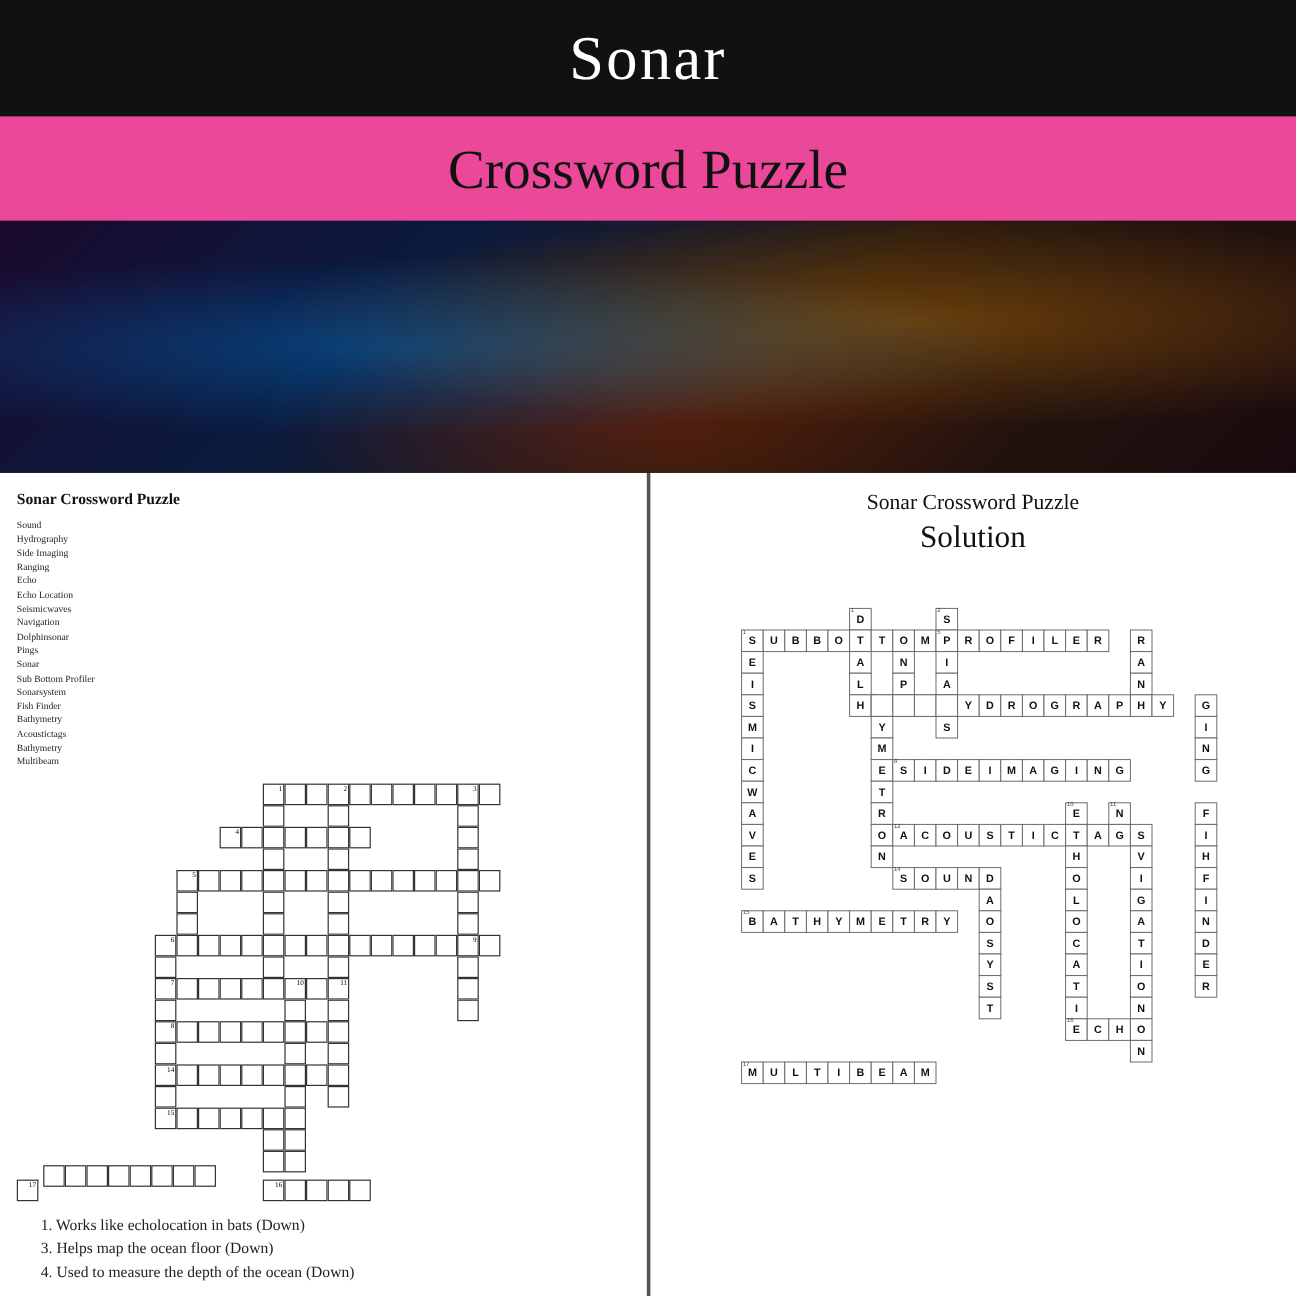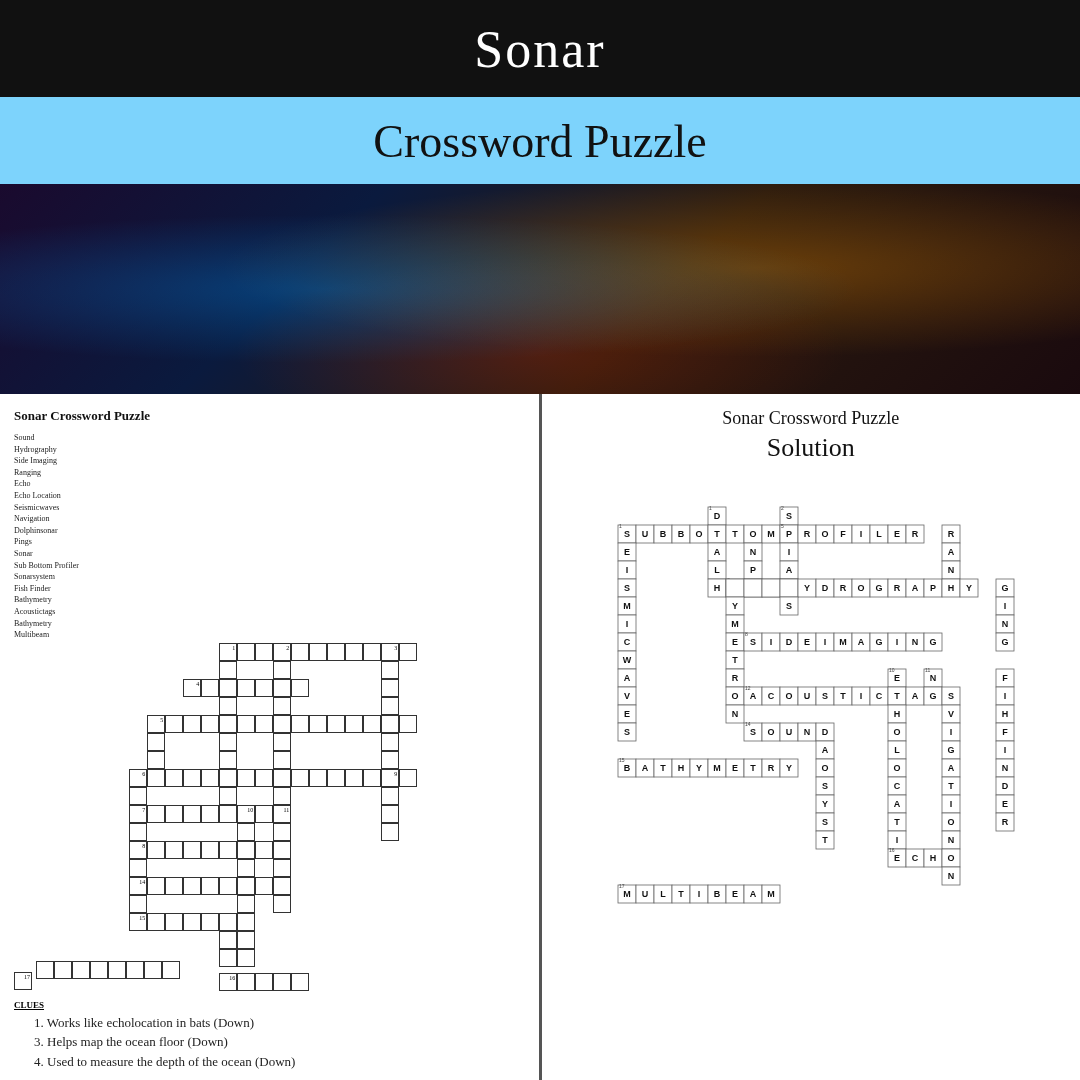--- a/index.html
+++ b/index.html
@@ -19,21 +19,21 @@
       padding: 20px 0 18px;
     }
     .header h1 {
       font-size: 52px;
       font-weight: normal;
       letter-spacing: 2px;
     }
 
     
     .subtitle-bar {
-      background: #7dd3fc;
+      background: #ec4899;
       text-align: center;
       padding: 18px 0 16px;
     }
     .subtitle-bar h2 {
       font-size: 46px;
       font-weight: normal;
       color: #111;
     }
 
     
@@ -82,21 +82,21 @@
       font-size: 9px;
       font-weight: bold;
       text-decoration: underline;
       margin-bottom: 3px;
     }
 
     .word-bank {
       font-size: 8px;
       line-height: 1.45;
       color: #222;
-      margin-bottom: 2px;
+      margin-bottom: 12px;
     }
 
     
     .crossword-left {
       position: relative;
       width: 300px;
       height: 310px;
       margin: 0 auto 8px auto;
     }
 
@@ -348,21 +348,20 @@
         <div class="grid-cell" style="position:relative;display:inline-flex;width:18px;height:18px;"></div>
         <div class="grid-cell" style="position:relative;display:inline-flex;width:18px;height:18px;"></div>
         <div class="grid-cell" style="position:relative;display:inline-flex;width:18px;height:18px;"></div>
         <div class="grid-cell" style="position:relative;display:inline-flex;width:18px;height:18px;"></div>
         <div class="grid-cell" style="position:relative;display:inline-flex;width:18px;height:18px;"></div>
         <div class="grid-cell" style="position:relative;display:inline-flex;width:18px;height:18px;"></div>
       </div>
     </div>
 
     <div class="clues-section">
-      <div class="clues-label">CLUES</div>
       <div class="clue-item">1. Works like echolocation in bats (Down)</div>
       <div class="clue-item">3. Helps map the ocean floor (Down)</div>
       <div class="clue-item">4. Used to measure the depth of the ocean (Down)</div>
 
     </div>
   </div>
 
   <div class="panel">
     <div class="right-panel-title">Sonar Crossword Puzzle</div>
     <div class="solution-label">Solution</div>

